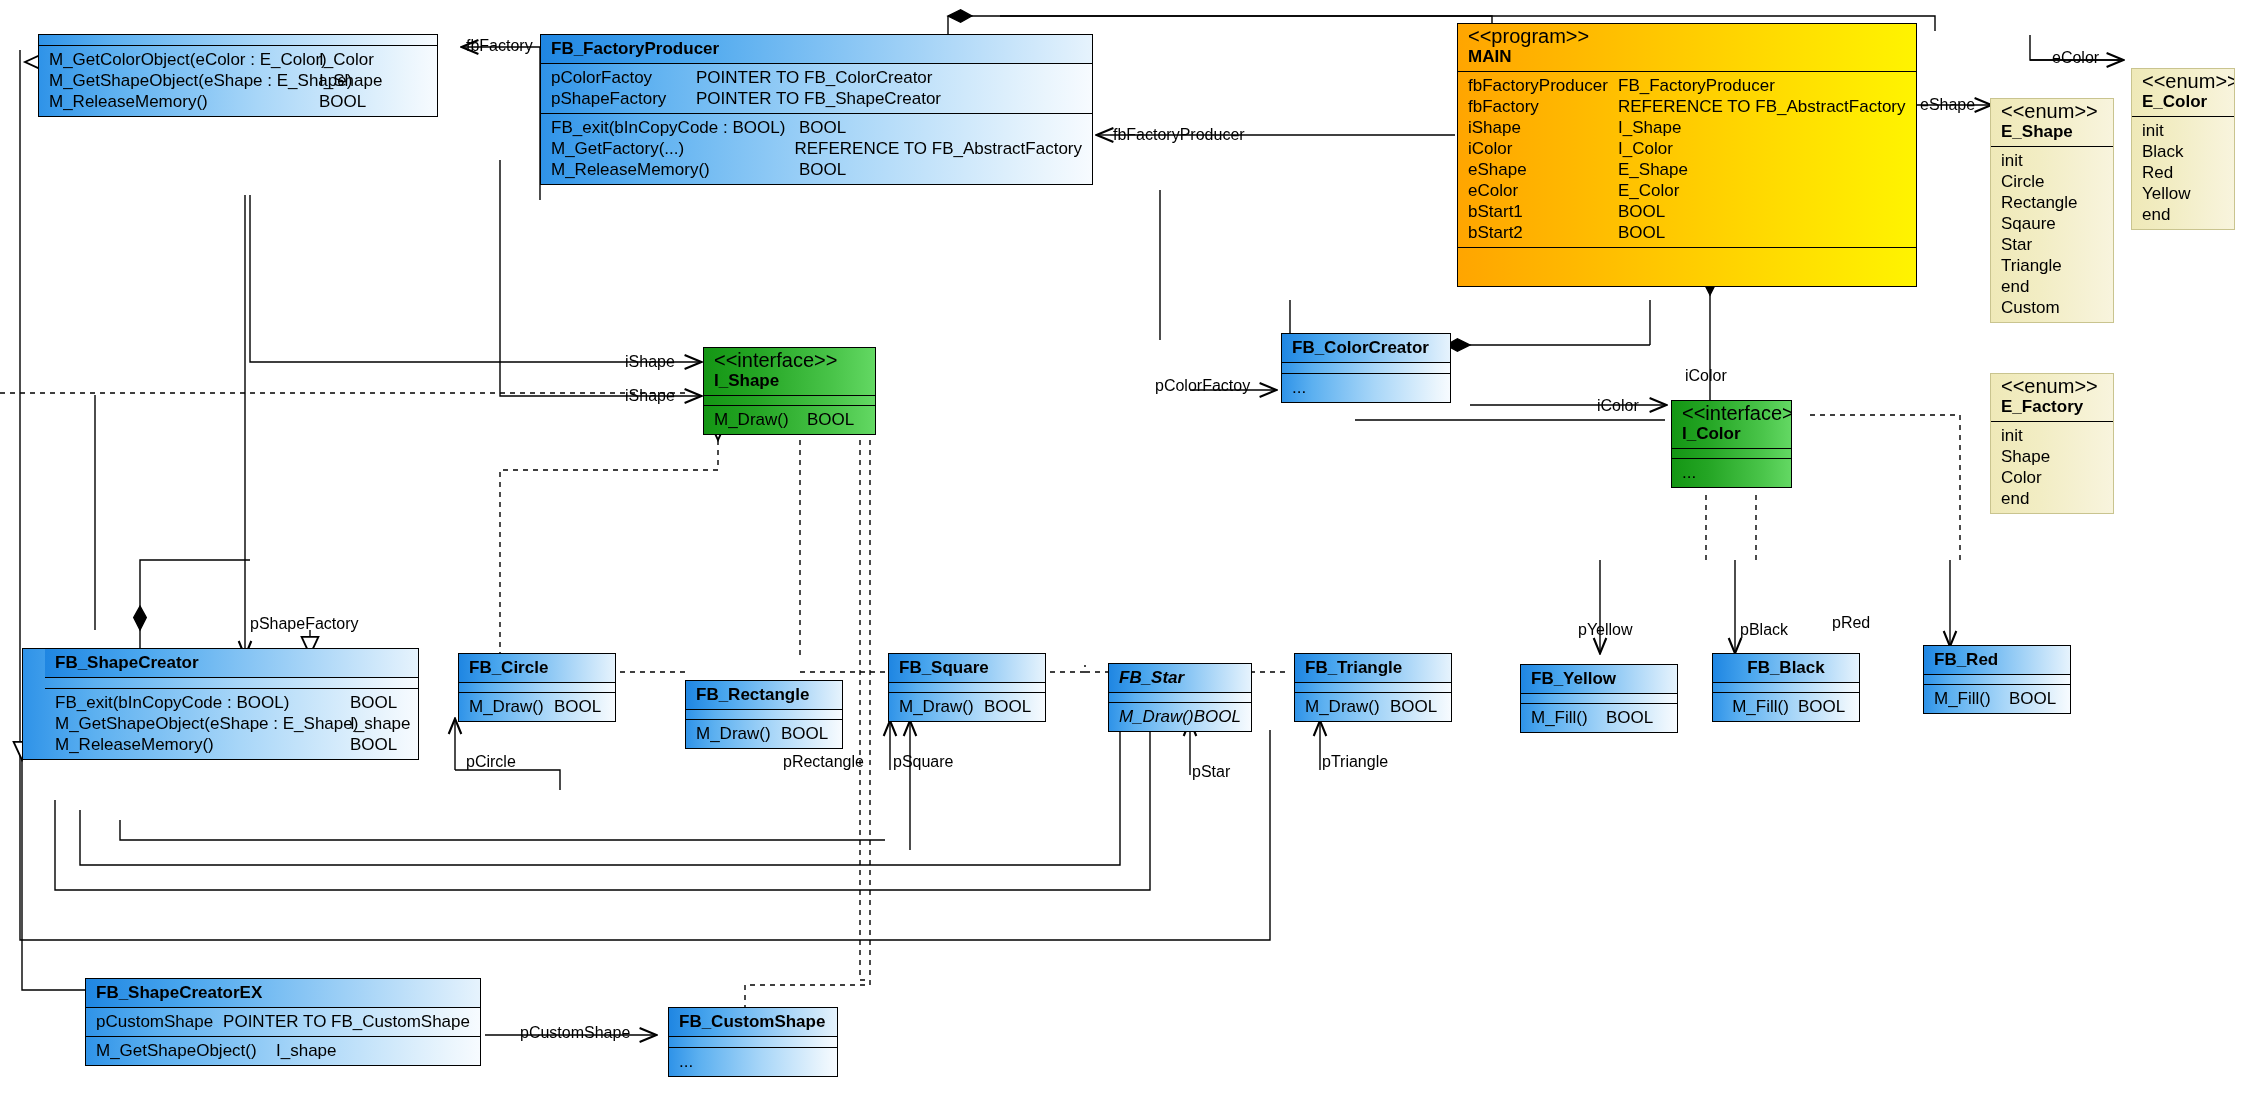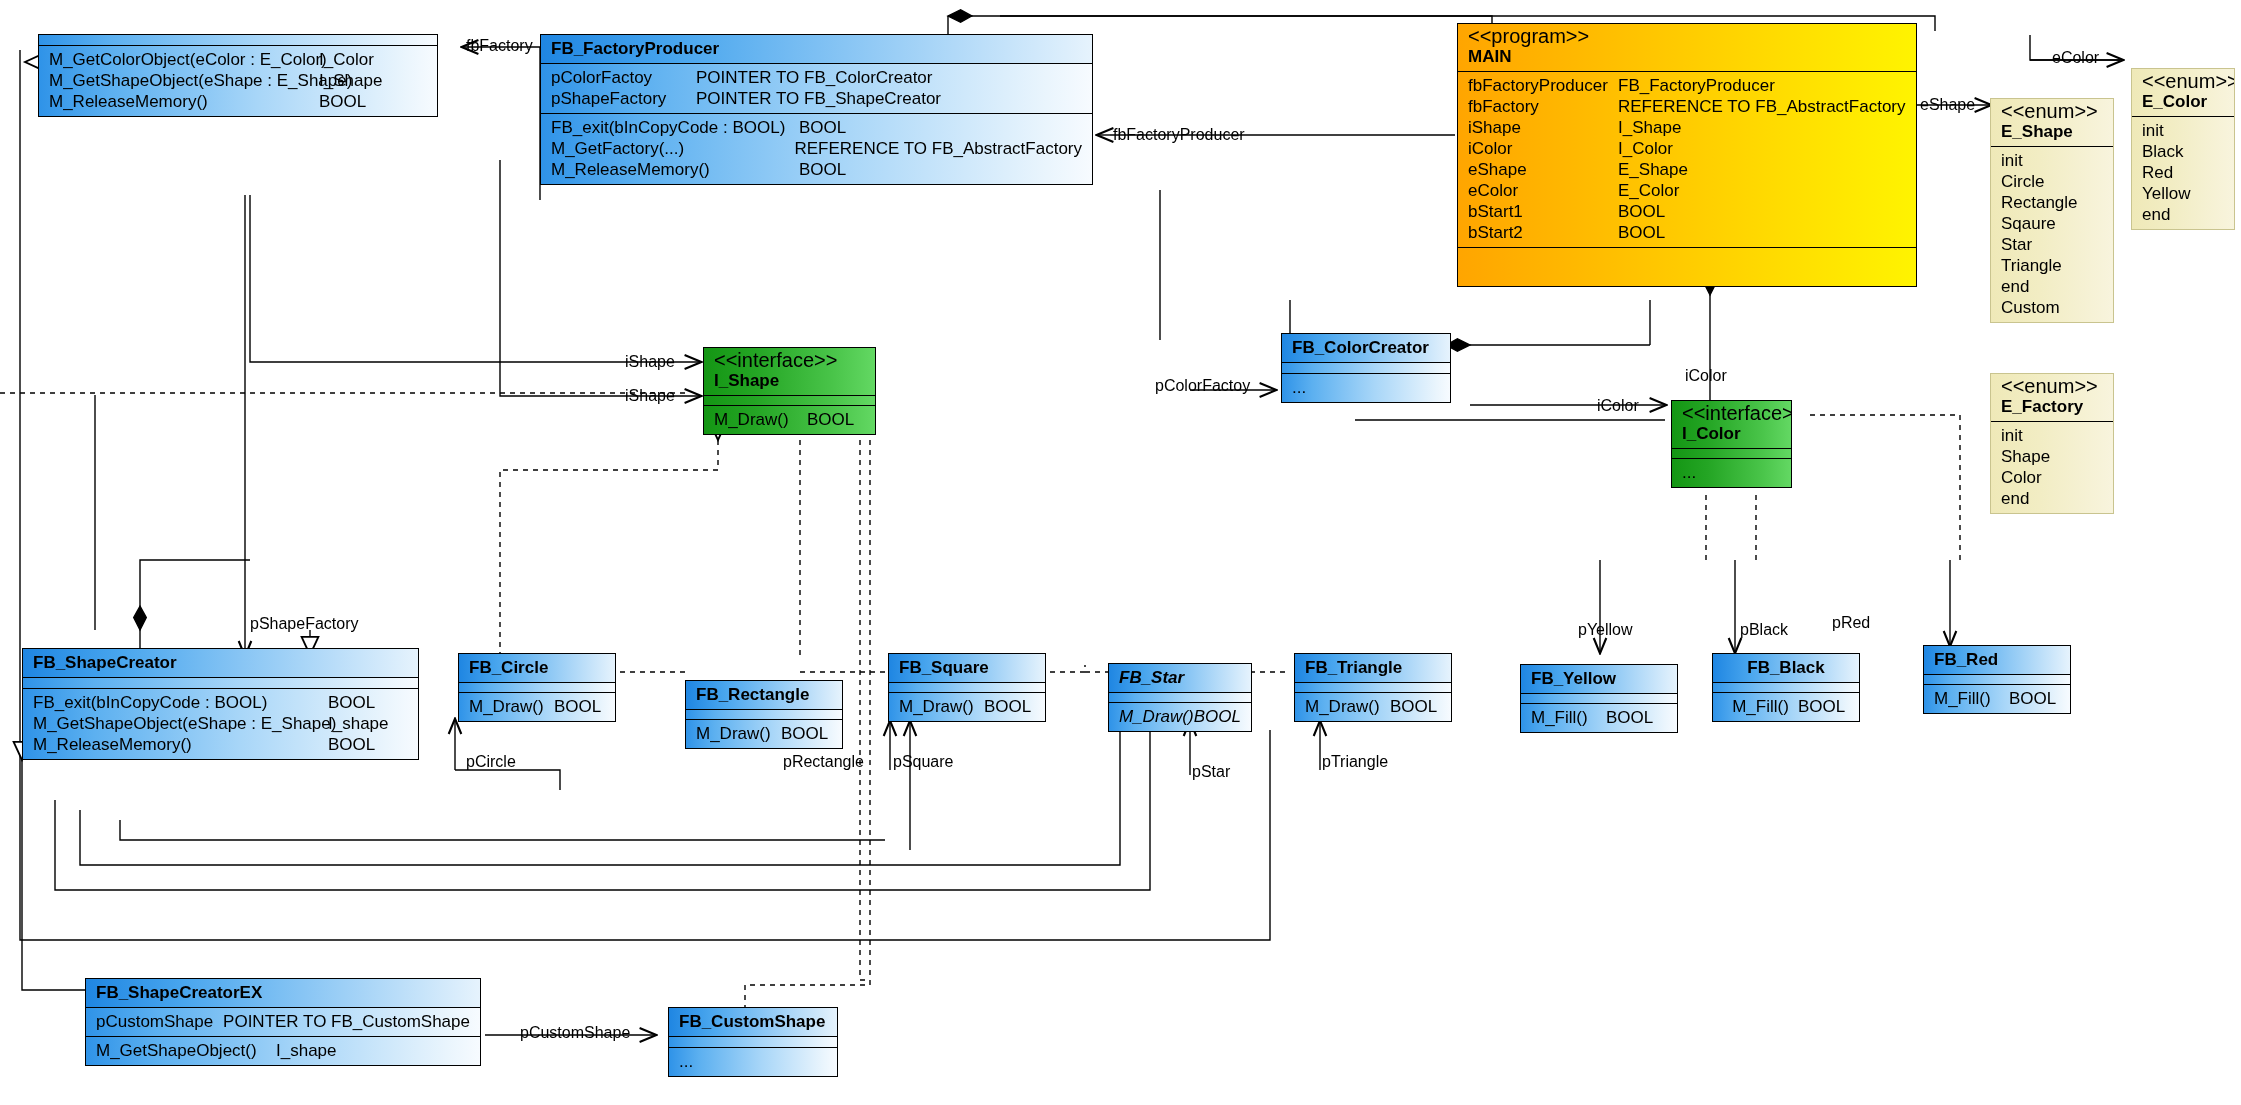--- a/index.html
+++ b/index.html
@@ -387,21 +387,21 @@
       <span>I_Color</span>
     </div>
     <div class="sect empty" style="height:9px;"></div>
     <div class="sect">
       <div class="row">
         <span class="nm">...</span>
       </div>
     </div>
   </div>
 
-  <div class="uml fb" style="left:22px; top:648px; width:397px;">
+  <div class="uml fb" style="left:22px; top:648px; width:397px;padding-left:22px;">
     <div class="hdr">FB_ShapeCreator</div>
     <div class="sect empty"></div>
     <div class="sect">
       <div class="row">
         <span class="nm" style="width:295px">FB_exit(bInCopyCode : BOOL)</span>
         <span class="ty">BOOL</span>
       </div>
       <div class="row">
         <span class="nm" style="width:295px">M_GetShapeObject(eShape : E_Shape)</span>
         <span class="ty">I_shape</span>

